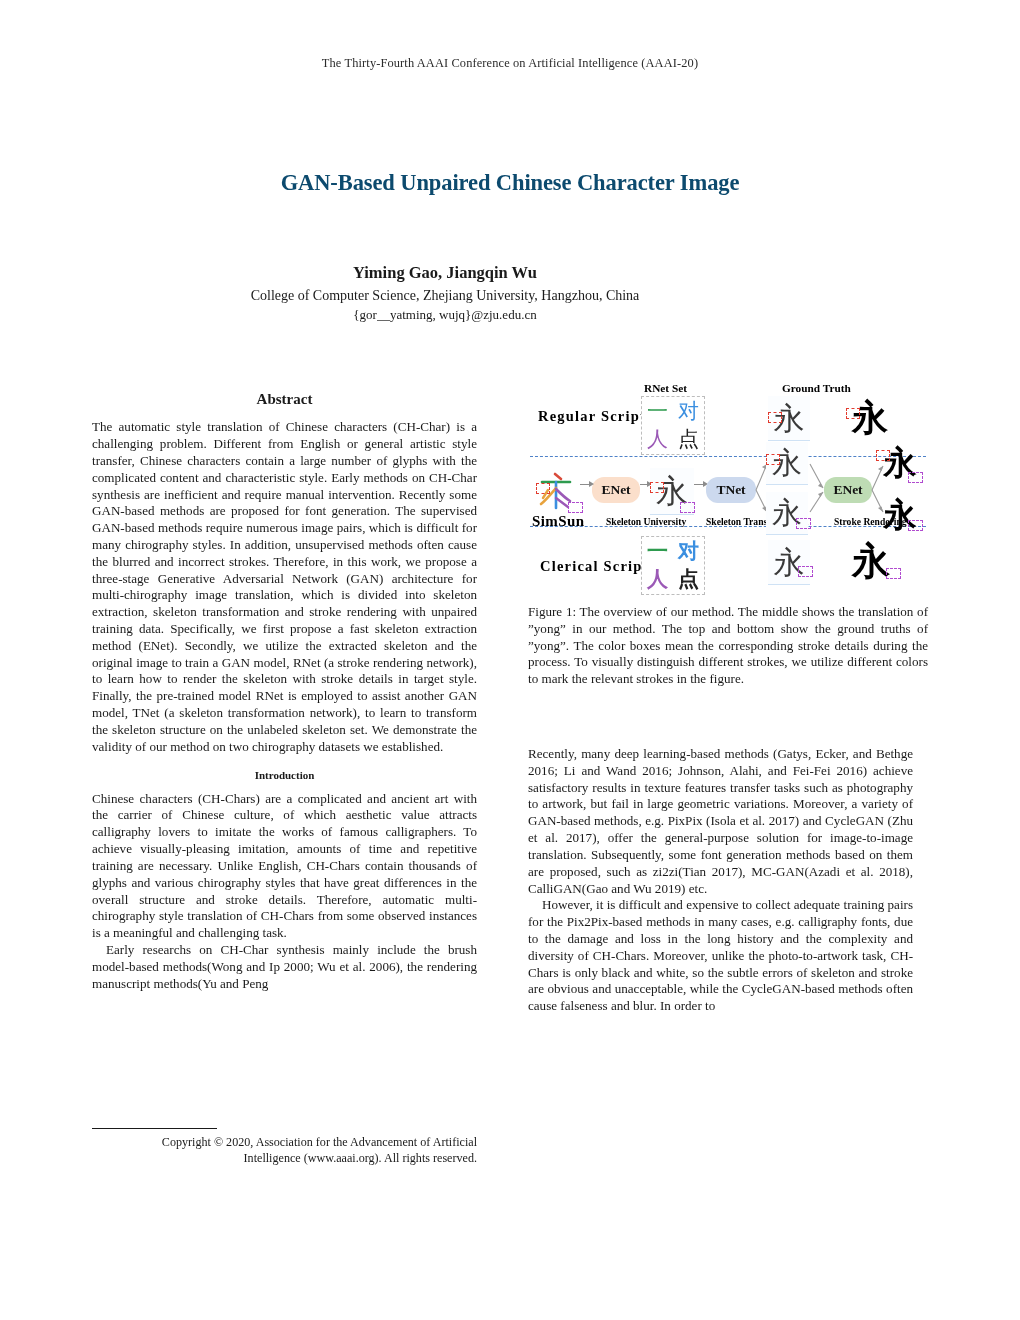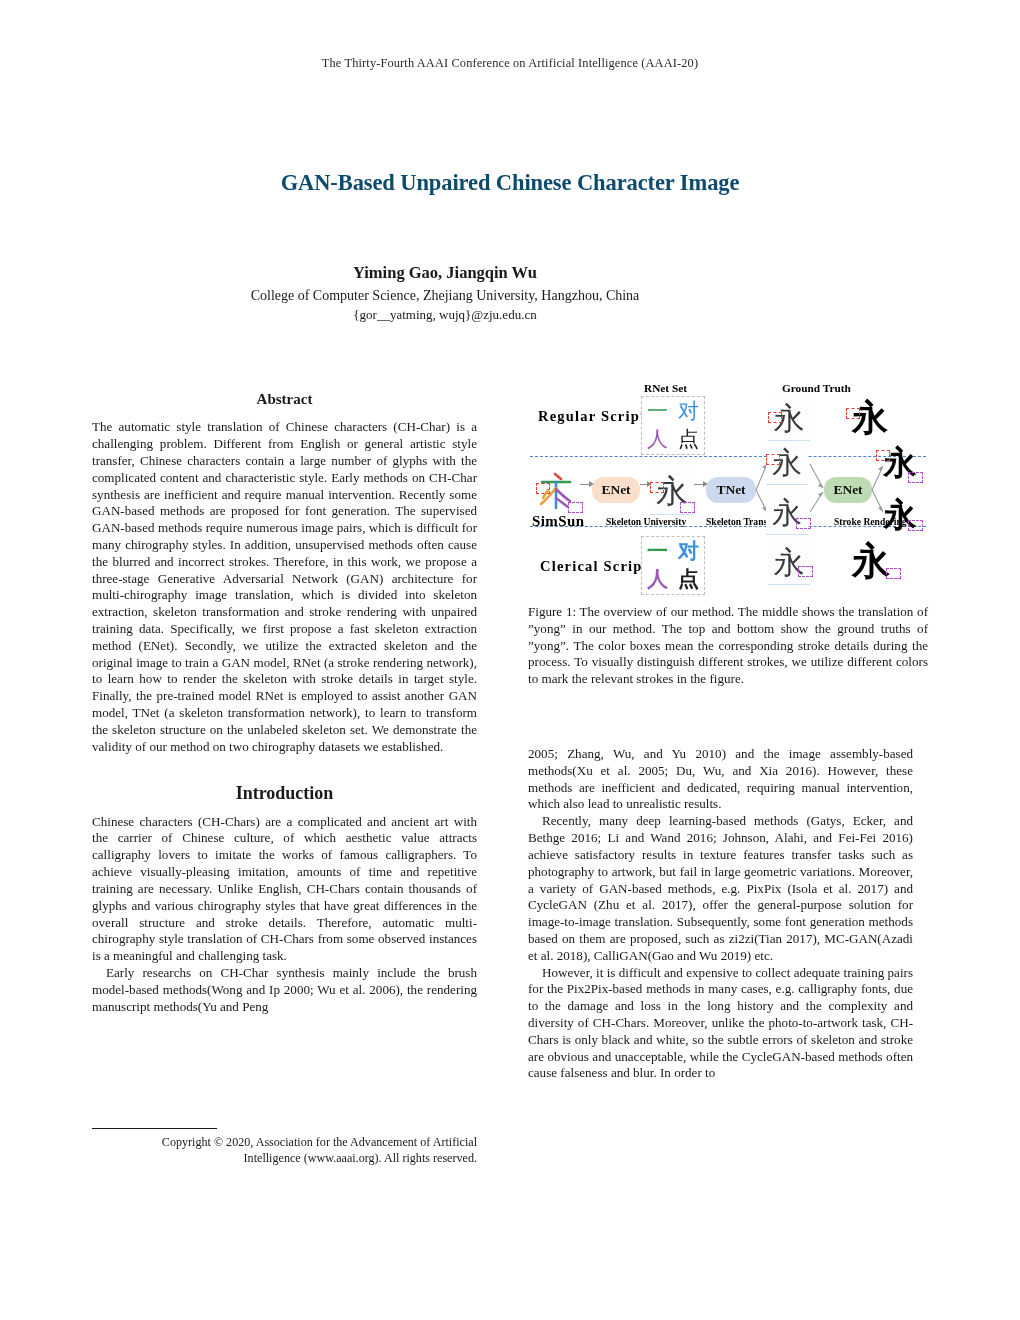--- a/index.html
+++ b/index.html
@@ -84,22 +84,22 @@
   }
   .col-left  { left: 92px;  top: 390px; }
 
   .sec-head {
     text-align: center;
     font-weight: bold;
     font-size: 15px;
     margin: 0 0 10px 0;
   }
   .sec-head.intro {
-    font-size: 18px;
-    margin-top: 26px;
+    font-size: 11px;
+    margin-top: 12px;
     margin-bottom: 9px;
   }
 
   p.para {
     margin: 0;
     text-indent: 0;
   }
   p.para + p.para { text-indent: 14px; }
 
   
@@ -454,19 +454,18 @@
 
       <div class="glyph solid g-gt-bot-b">永</div>
       <div class="hl hl-purple" style="left:358px; top:188px; width:13px; height:9px;"></div>
 
     </div>
   </div>
 
   <div class="fig-caption">Figure 1: The overview of our method. The middle shows the translation of ”yong” in our method. The top and bottom show the ground truths of ”yong”. The color boxes mean the corresponding stroke details during the process. To visually distinguish different strokes, we utilize different colors to mark the relevant strokes in the figure.</div>
 
   <div class="col" style="left:528px; top:746px;">
-    <p class="para">2005; Zhang, Wu, and Yu 2010) and the image assembly-based methods(Xu et al. 2005; Du, Wu, and Xia 2016). However, these methods are inefficient and dedicated, requiring manual intervention, which also lead to unrealistic results.</p>
     <p class="para">Recently, many deep learning-based methods (Gatys, Ecker, and Bethge 2016; Li and Wand 2016; Johnson, Alahi, and Fei-Fei 2016) achieve satisfactory results in texture features transfer tasks such as photography to artwork, but fail in large geometric variations. Moreover, a variety of GAN-based methods, e.g. PixPix (Isola et al. 2017) and CycleGAN (Zhu et al. 2017), offer the general-purpose solution for image-to-image translation. Subsequently, some font generation methods based on them are proposed, such as zi2zi(Tian 2017), MC-GAN(Azadi et al. 2018), CalliGAN(Gao and Wu 2019) etc.</p>
     <p class="para">However, it is difficult and expensive to collect adequate training pairs for the Pix2Pix-based methods in many cases, e.g. calligraphy fonts, due to the damage and loss in the long history and the complexity and diversity of CH-Chars. Moreover, unlike the photo-to-artwork task, CH-Chars is only black and white, so the subtle errors of skeleton and stroke are obvious and unacceptable, while the CycleGAN-based methods often cause falseness and blur. In order to</p>
   </div>
 
 
 </div>
 
 </body></html>

